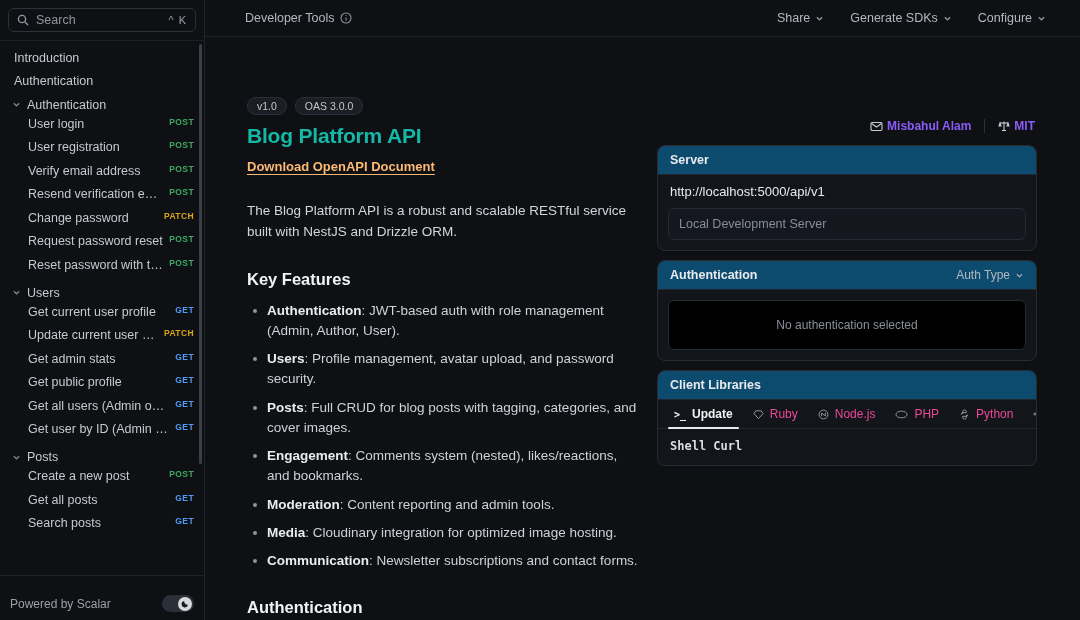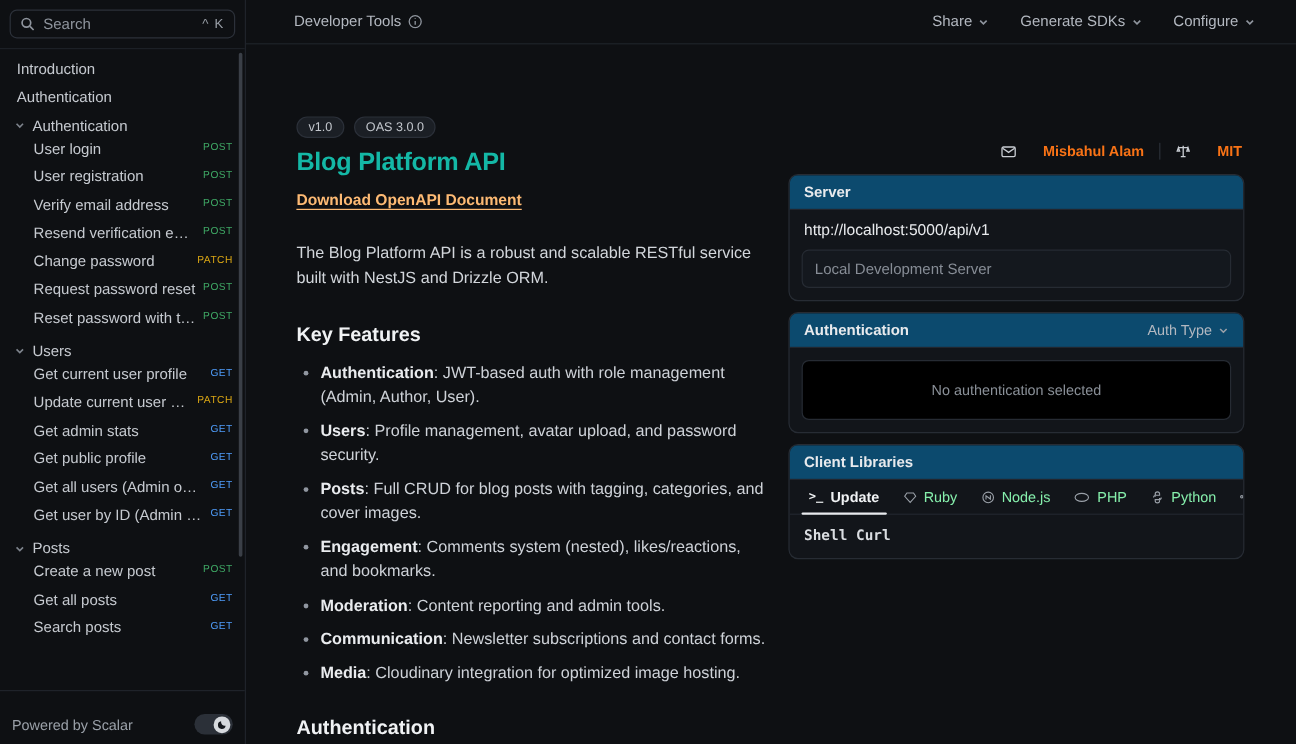--- a/index.html
+++ b/index.html
@@ -21,21 +21,21 @@
   .search-box .kbd { font-size:11px; color:#9aa0a8; letter-spacing:1px; }
   .nav { flex:1; overflow:hidden; position:relative; padding-top:5px; }
   .nav-item { display:flex; align-items:center; height:23.5px; padding:0 10px 0 14px;
               color:#c6cad0; font-size:12.5px; cursor:pointer; }
   .nav-section { display:flex; align-items:center; gap:6px; height:23.5px; padding:0 10px 0 12px;
                  color:#c6cad0; font-size:12.5px; cursor:pointer; }
   .nav-section .chev { color:#7d838c; }
   .nav-child { display:flex; align-items:flex-start; height:23.5px; padding:0 10px 0 28px;
                color:#c6cad0; font-size:12.5px; cursor:pointer; }
   .nav-child .lbl { flex:1; white-space:nowrap; overflow:hidden; text-overflow:ellipsis; }
-  .method { font-size:8.5px; font-weight:400; letter-spacing:.4px; margin-left:6px; }
+  .method { font-size:8.5px; font-weight:700; letter-spacing:.4px; margin-left:6px; }
   .scroll-thumb { position:absolute; right:2px; top:3px; width:3px; height:420px;
                   background:#3a3f47; border-radius:2px; }
   .side-footer { border-top:1px solid #1f232a; padding:9px 8px 8px; }
   .open-client-btn { width:100%; height:26px; display:flex; align-items:center; justify-content:center;
                      gap:7px; background:transparent; border:1px solid #2c313a; border-radius:7px;
                      color:#eceef1; font-size:12px; font-weight:700; cursor:pointer;
                      font-family:"Liberation Sans", sans-serif; }
   .powered { display:flex; align-items:center; justify-content:space-between; margin-top:10px; padding:0 2px;
              color:#9aa0a8; font-size:12px; }
   .toggle { width:32px; height:17px; border-radius:9px; background:#2b3038; position:relative; cursor:pointer; }
@@ -66,41 +66,41 @@
   ul.features { margin-top:12px; list-style:none; max-width:405px; }
   ul.features li { position:relative; padding-left:20px; margin-bottom:8px;
                    font-size:13.5px; line-height:1.5; color:#ced2d8; }
   ul.features li::before { content:""; position:absolute; left:6px; top:8px; width:4px; height:4px;
                            border-radius:50%; background:#9096a0; }
   ul.features b { color:#e9ebee; font-weight:700; }
 
   
   .rightcol { padding-top:79px; }
   .meta-row { display:flex; justify-content:flex-end; align-items:center; height:20px; }
-  .meta-badge { display:flex; align-items:center; gap:22px; padding:0 13px; font-size:12px;
-                font-weight:600; color:#f97316; cursor:pointer; }
+  .meta-badge { display:flex; align-items:center; gap:4px; padding:0 13px; font-size:12px;
+                font-weight:600; color:#8b5cf6; cursor:pointer; }
   .meta-badge + .meta-badge { border-left:1px solid #2b3039; }
   .meta-badge:last-child { padding-right:2px; }
   .meta-badge svg { stroke:#c9cdd3; }
   .panel { margin-top:9px; border:1px solid #272c34; border-radius:8px; background:#12151a; overflow:hidden; }
   .panel-header { display:flex; align-items:center; justify-content:space-between; padding:7px 12px;
                   font-size:12.5px; font-weight:700; color:#e8eaed; background:#0c4a6e;
                   border-bottom:1px solid #22262e; }
   .server-url { padding:9px 12px; font-size:13px; color:#e8eaed; cursor:pointer; }
   .inset { margin:0 10px 10px; border:1px solid #262b33; border-radius:6px; background:#14181e;
            padding:8px 10px; font-size:12.5px; color:#878d96; }
   .auth-type-btn { display:flex; align-items:center; gap:5px; background:none; border:none;
                    color:#b3b8c0; font-size:12px; font-weight:400; cursor:pointer;
                    font-family:"Liberation Sans", sans-serif; }
   .auth-empty { margin:10px; border:1px solid #262b33; border-radius:6px; background:#000000;
                 padding:17px 10px; text-align:center; font-size:12px; color:#8a9098; }
   .tabs-row { display:flex; justify-content:space-between; align-items:stretch; padding:0 6px;
               border-bottom:1px solid #22262e; height:29px; }
   .tab { position:relative; display:flex; align-items:center; gap:6px; padding:0 10px;
-         font-size:12px; color:#86efac; cursor:pointer; }
+         font-size:12px; color:#ec4899; cursor:pointer; }
   .tab svg { stroke:#9aa0a8; fill:none; }
   .tab .t-ico { font-family:"DejaVu Sans Mono", monospace; font-size:10px; font-weight:700; }
   .tab.active { color:#f0f2f4; font-weight:700; }
   .tab.active::after { content:""; position:absolute; left:4px; right:4px; bottom:-1px; height:2px;
                        background:#e8eaed; border-radius:1px; }
   .client-content { padding:10px 12px 12px; font-family:"DejaVu Sans Mono", monospace;
                     font-size:12px; font-weight:700; color:#dadde1; }
 </style>
 </head>
 <body>
@@ -276,22 +276,22 @@
       <a class="download-link">Download OpenAPI Document</a>
       <p class="desc">The Blog Platform API is a robust and scalable RESTful service built with NestJS and Drizzle ORM.</p>
 
       <h2 class="sec">Key Features</h2>
       <ul class="features" id="features-list">
           <li><b>Authentication</b>: JWT-based auth with role management (Admin, Author, User).</li>
           <li><b>Users</b>: Profile management, avatar upload, and password security.</li>
           <li><b>Posts</b>: Full CRUD for blog posts with tagging, categories, and cover images.</li>
           <li><b>Engagement</b>: Comments system (nested), likes/reactions, and bookmarks.</li>
           <li><b>Moderation</b>: Content reporting and admin tools.</li>
+          <li><b>Media</b>: Cloudinary integration for optimized image hosting.</li>
           <li><b>Communication</b>: Newsletter subscriptions and contact forms.</li>
-          <li><b>Media</b>: Cloudinary integration for optimized image hosting.</li>
         </ul>
 
       <h2 class="sec">Authentication</h2>
       
       
     </div>
 
     <div class="rightcol">
       <div class="meta-row" id="meta-badges">
           <div class="meta-badge">

